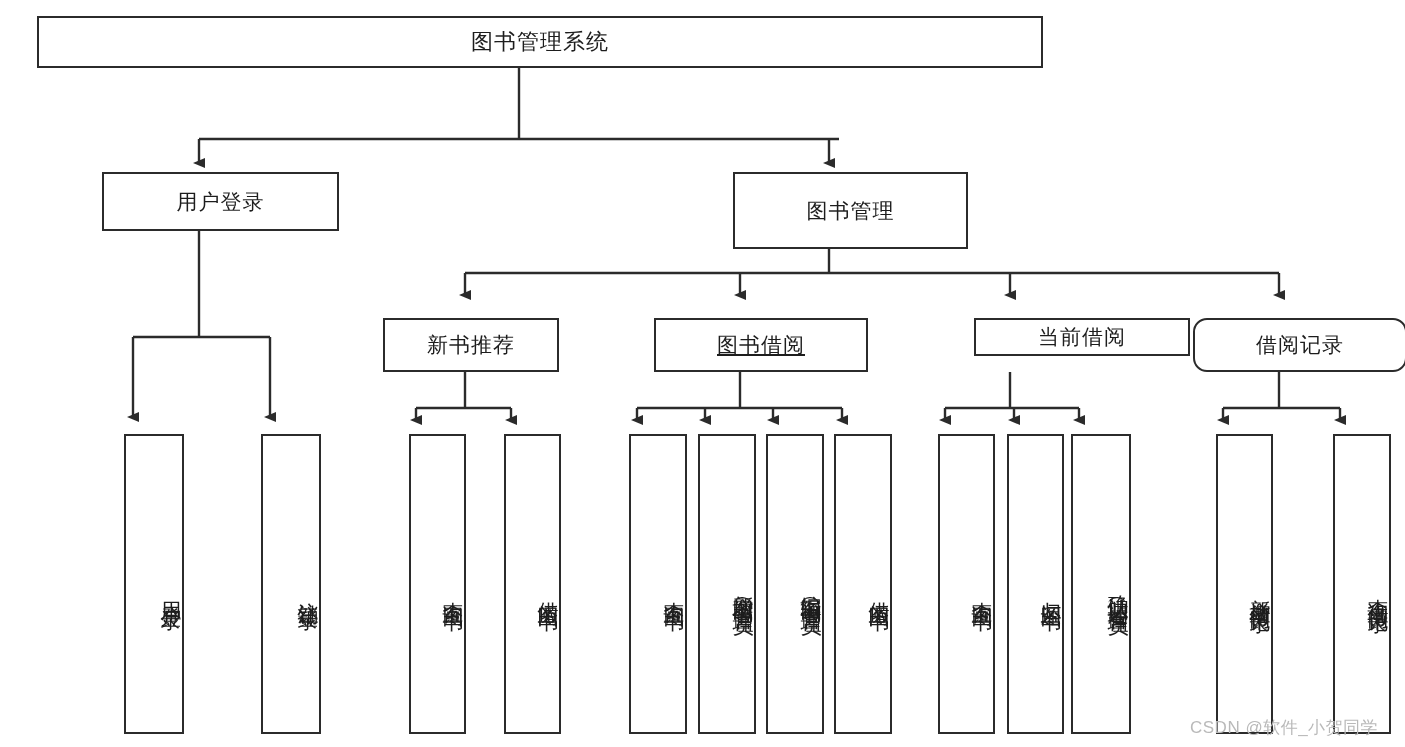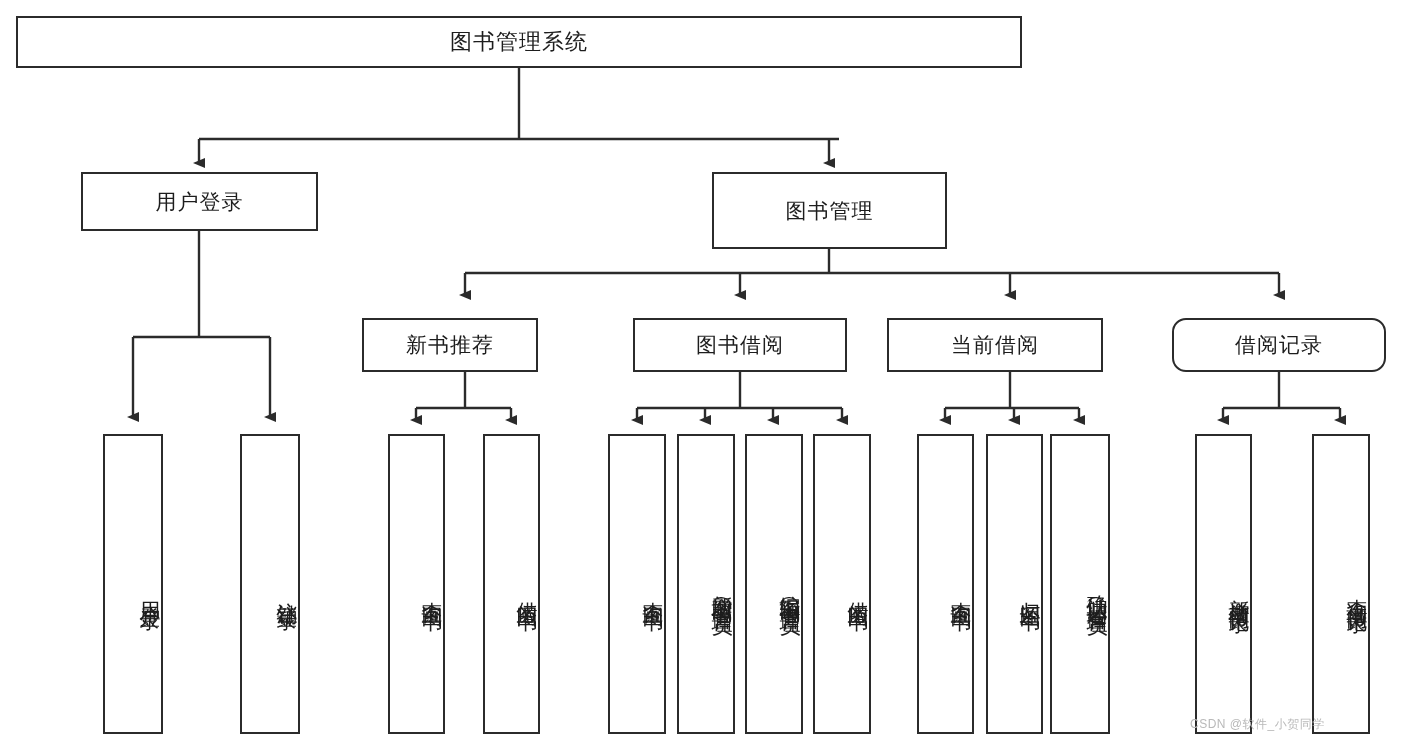--- a/index.html
+++ b/index.html
@@ -19,20 +19,21 @@
   }
   .node {
     position: absolute;
     box-sizing: border-box;
     border: 2px solid #2b2b2b;
     background: #ffffff;
     display: flex;
     align-items: center;
     justify-content: center;
     color: #1d1d1d;
+    margin-left: 21px;
   }
   .node.horiz {
     font-size: 21px;
     letter-spacing: 1px;
   }
   .node.vert {
     writing-mode: vertical-rl;
     text-orientation: upright;
     font-size: 21px;
     letter-spacing: 3px;
@@ -53,21 +54,21 @@
     position: absolute;
     left: 0;
     top: 0;
     width: 1405px;
     height: 747px;
     pointer-events: none;
   }
   .watermark {
     position: absolute;
     color: #b9b9b9;
-    font-size: 12px;
+    font-size: 17px;
     white-space: nowrap;
     letter-spacing: 0.5px;
   }
 </style>
 </head>
 <body>
 
 <div id="canvas">
 
   <svg id="wires" viewBox="0 0 1405 747">
@@ -127,24 +128,24 @@
   <div class="node horiz" style="left:81px; top:172px; width:237px; height:59px;">
     <span>用户登录</span>
   </div>
   <div class="node horiz" style="left:712px; top:172px; width:235px; height:77px;">
     <span>图书管理</span>
   </div>
 
   <div class="node horiz" style="left:362px; top:318px; width:176px; height:54px;">
     <span>新书推荐</span>
   </div>
-  <div class="node horiz" style="left:633px; top:318px; width:214px; height:54px;">
+  <div class="node horiz" style="left:633px; top:318px; width:214px; height:54px;text-decoration:underline;">
     <span>图书借阅</span>
   </div>
-  <div class="node horiz" style="left:887px; top:318px; width:216px; height:54px;">
+  <div class="node horiz" style="left:953px; top:318px; width:216px; height:38px;">
     <span>当前借阅</span>
   </div>
   <div class="node horiz" style="left:1172px; top:318px; width:214px; height:54px;border-radius:14px;">
     <span>借阅记录</span>
   </div>
 
   <div class="node vert" style="left:103px; top:434px; width:60px; height:300px;">
     <span>用户登录</span>
   </div>
   <div class="node vert" style="left:240px; top:434px; width:60px; height:300px;">

